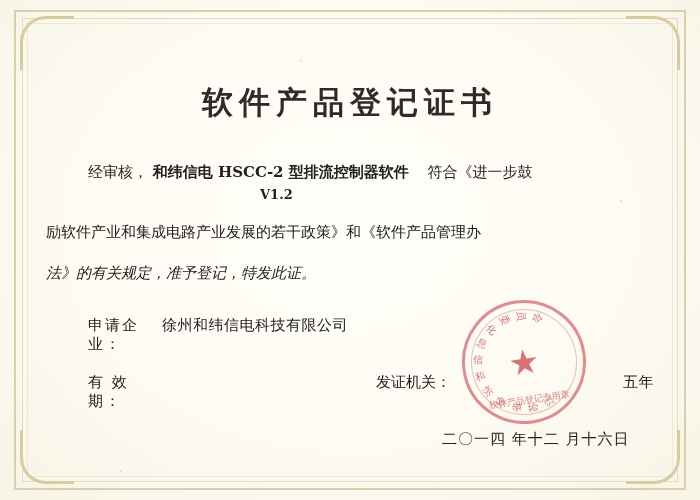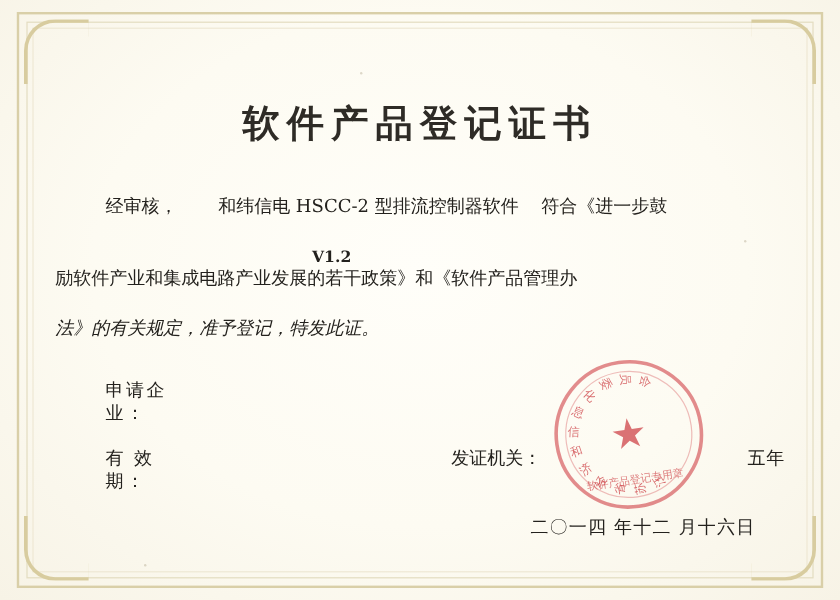--- a/index.html
+++ b/index.html
@@ -78,35 +78,33 @@
   }
   .line1 {
     position: relative;
     display: block;
     white-space: nowrap;
   }
   .lead {
     margin-left: 42px;
   }
   .product-name {
-    font-weight: normal;
+    font-weight: bold;
     letter-spacing: 0px;
-    margin-left: 29px;
   }
   .suffix-right {
     margin-left: 14px;
   }
   .version {
     position: absolute;
     left: 214px;
     top: 22px;
     font-size: 13px;
     font-weight: bold;
     font-family: "DejaVu Serif", serif;
-    margin-top: 20px;
   }
   .line2 {
     display: block;
     margin-top: 19px;
   }
   .line3 {
     display: block;
     font-style: italic;
   }
   .fields {
@@ -250,20 +248,21 @@
         <span class="version">V1.2</span>
       </span>
       <span class="line2">励软件产业和集成电路产业发展的若干政策》和《软件产品管理办</span>
       <span class="line3">法》的有关规定，准予登记，特发此证。</span>
     </div>
 
     <div class="fields">
 
       <div class="field-row">
         <span class="field-label">申请企业：</span>
+        <span class="field-value">徐州和纬信电科技有限公司</span>
       </div>
 
 
       <div class="field-row issuer">
         <span class="field-label">有 效 期：</span>
         <span class="field-value">五年</span>
         <span class="issuer-block">发证机关：</span>
       </div>
 
       <div class="date-row">

